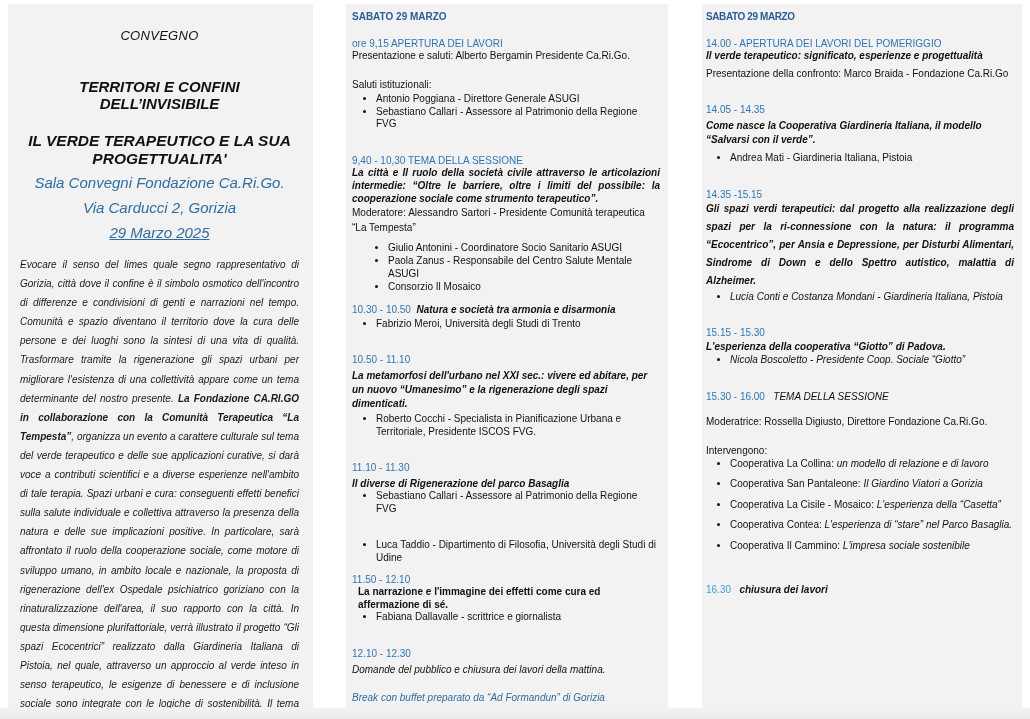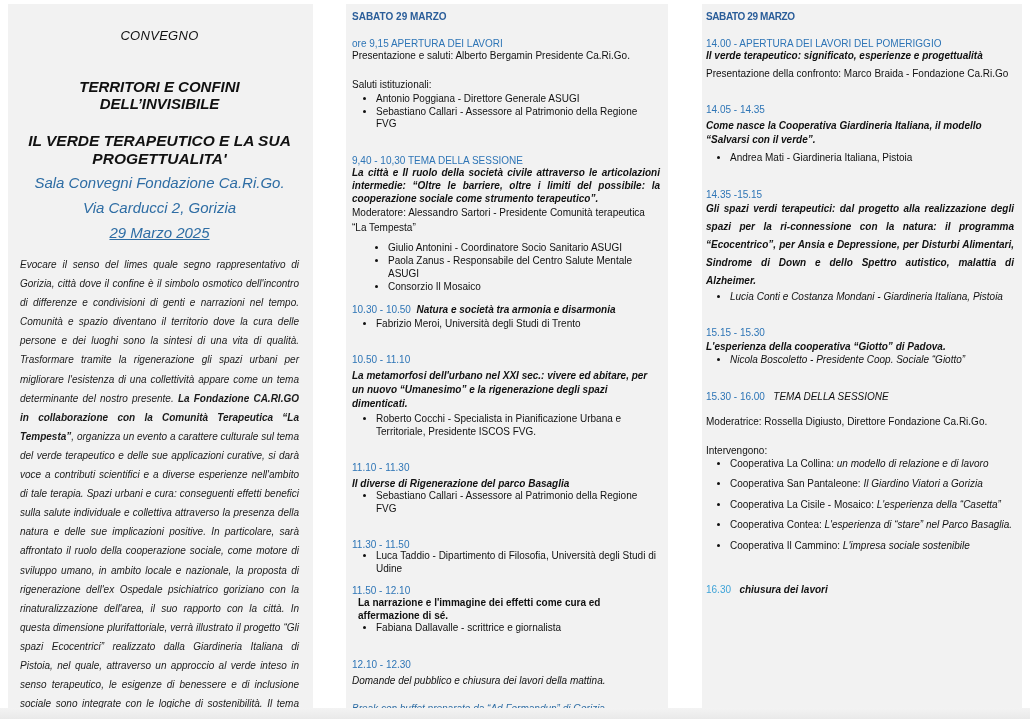--- a/index.html
+++ b/index.html
@@ -101,21 +101,20 @@
   <ul>
     <li>Roberto Cocchi - Specialista in Pianificazione Urbana e Territoriale, Presidente ISCOS FVG.</li>
   </ul>
   <div class="blank-l"></div>
   <div class="time">11.10 - 11.30</div>
   <div class="i" style="font-weight:bold;margin-top:4px">Il diverse di Rigenerazione del parco Basaglia</div>
   <ul style="margin-top:0">
     <li>Sebastiano Callari - Assessore al Patrimonio della Regione FVG</li>
   </ul>
   <div class="blank-l"></div>
-  <div class="time">11.30 - 11.50</div>
   <ul style="margin-top:0">
     <li>Luca Taddio - Dipartimento di Filosofia, Università degli Studi di Udine</li>
   </ul>
   <div class="blank-s"></div>
   <div class="time">11.50 - 12.10</div>
   <div class="b" style="padding-left:6px">La narrazione e l'immagine dei effetti come cura ed affermazione di sé.</div>
   <ul style="margin-top:0">
     <li>Fabiana Dallavalle - scrittrice e giornalista</li>
   </ul>
   <div class="blank-l"></div>

